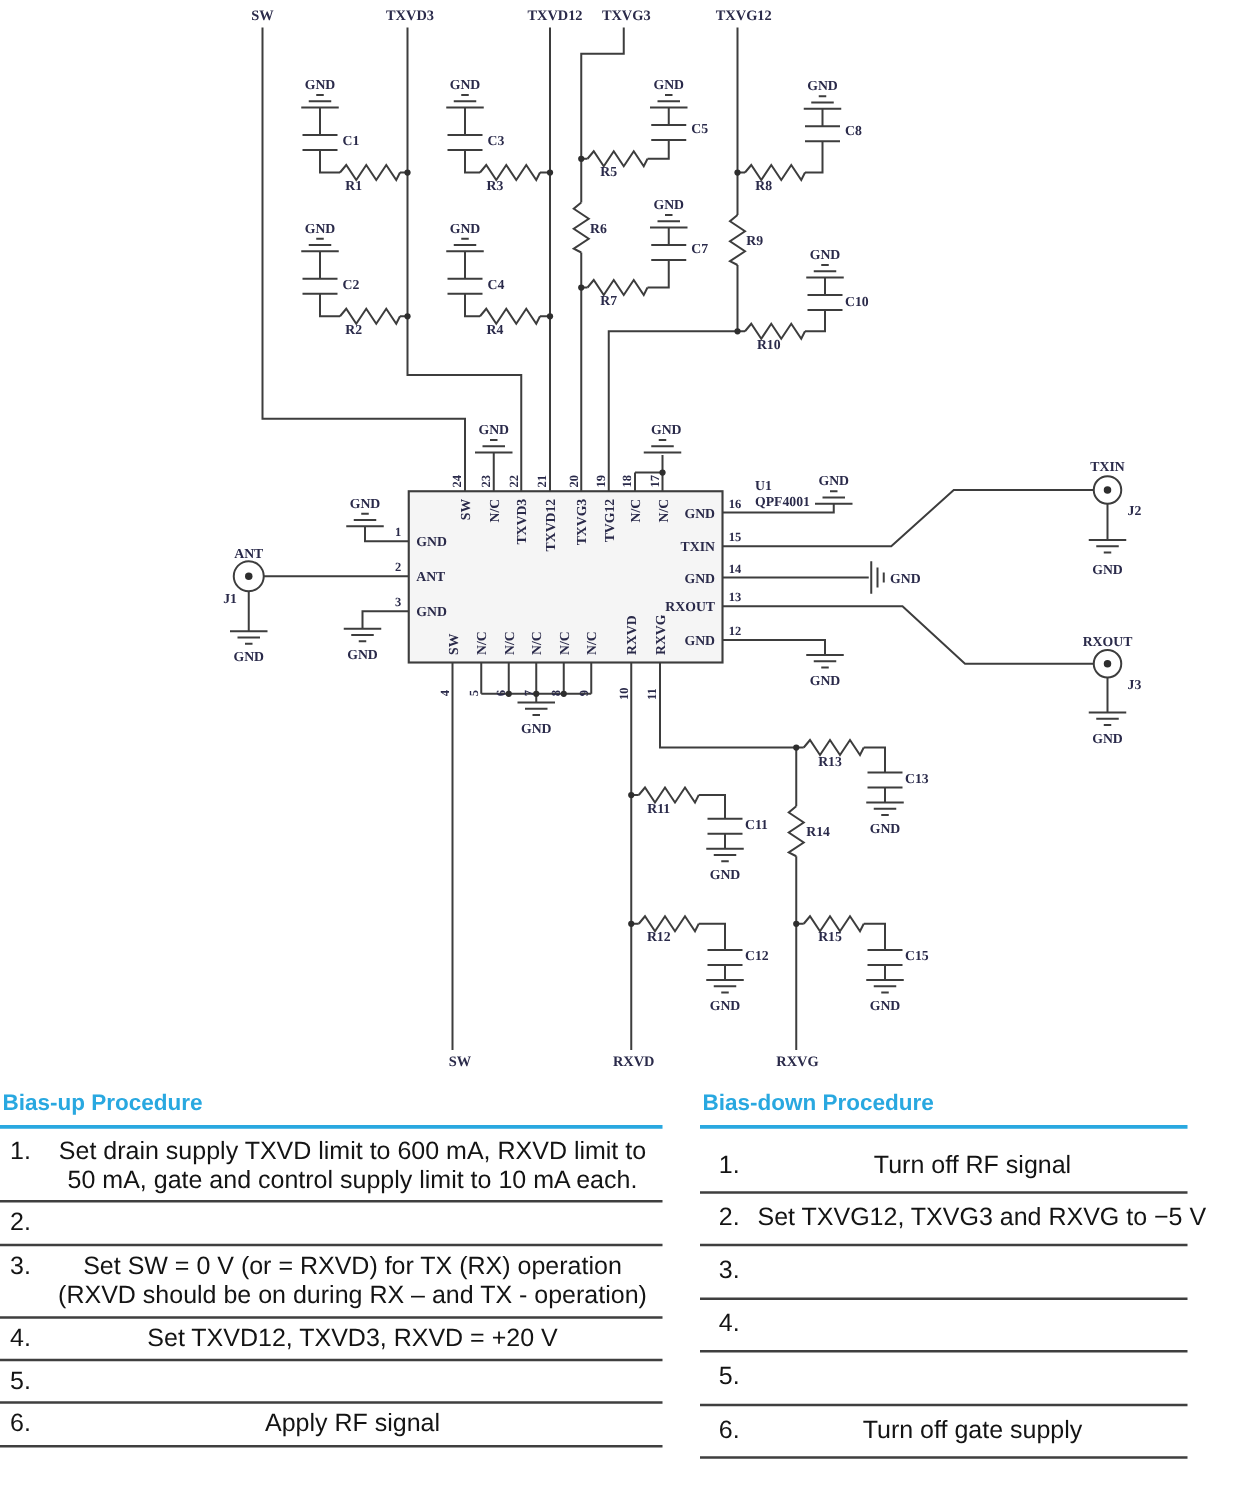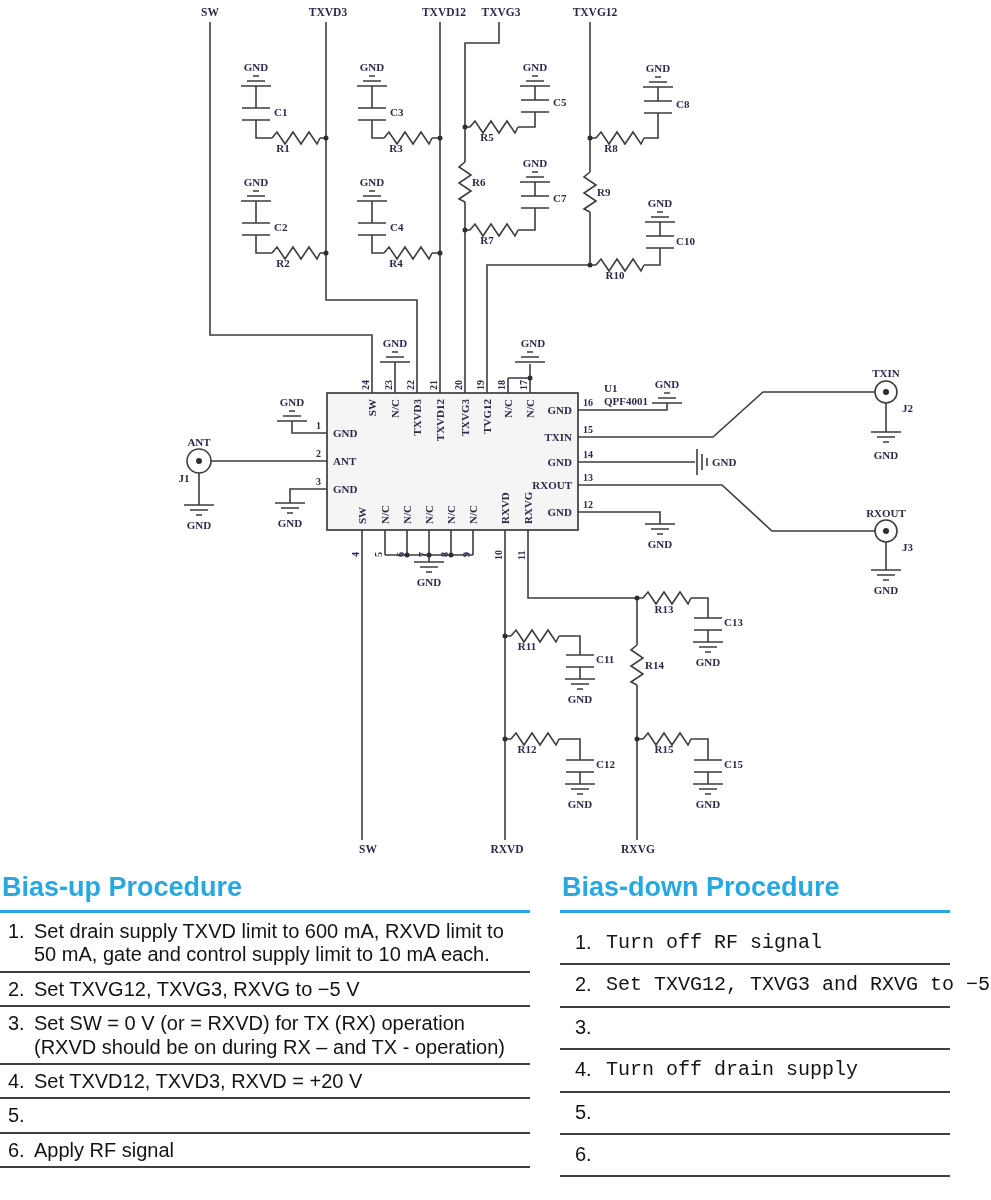--- a/index.html
+++ b/index.html
@@ -21,32 +21,32 @@
   text.sm { font-size:10px; }
   text.sup { font-size:11.5px; }
   text.as { text-anchor:start; }
   text.ae { text-anchor:end; }
 
   
   .procs { position:absolute; top:872px; left:0; width:991px; }
   .col { position:absolute; top:0; }
   .col-left  { left:0;   width:530px; }
   .col-right { left:560px; width:390px; }
-  .col h2 { margin:0; padding:0 0 0 2px; font-size:27px; line-height:1.15;
+  .col h2 { margin:0; padding:0 0 0 2px; font-size:18px; line-height:1.15;
             color:var(--accent); letter-spacing:0; }
   .rule { height:3px; background:var(--accent); margin-top:7px; }
   .steps { margin-top:2px; }
   .step { display:flex; align-items:flex-start; border-bottom:2px solid #3f3f3f;
           padding:5px 0 4px 0; font-size:20px; line-height:1.17; }
   .step .num { flex:0 0 34px; padding-left:8px; }
-  .step .text { flex:1; }
+  .step .text { flex:1;text-align:center; }
   .col-right .steps { margin-top:10px; }
   .col-right .step { padding:8px 0 9px 0; }
   .col-right .step .num { flex:0 0 46px; padding-left:15px; }
-  .col-right .step .text { white-space:nowrap;font-family:Liberation Mono, monospace; }
+  .col-right .step .text { white-space:nowrap; }
 </style>
 </head>
 <body>
 
 <svg id="schematic" width="991" height="868" viewBox="0 0 991 868">
   <defs>
     <g id="res-h">
         <polyline points="0,0 5,-6 13,6 21,-6 29,6 37,-6 45,6 48,0"></polyline>
       </g>
     <g id="res-v">
@@ -322,21 +322,20 @@
   <div class="col col-left">
     <h2>Bias-up Procedure</h2>
     <div class="rule"></div>
     <div class="steps">
       <div class="step">
         <span class="num">1.</span>
         <span class="text">Set drain supply TXVD limit to 600 mA, RXVD limit to 50 mA, gate and control supply limit to 10 mA each.</span>
       </div>
       <div class="step">
         <span class="num">2.</span>
-        <span class="text">Set TXVG12, TXVG3, RXVG to −5 V</span>
       </div>
       <div class="step">
         <span class="num">3.</span>
         <span class="text">Set SW = 0 V (or = RXVD) for TX (RX) operation (RXVD should be on during RX – and TX - operation)</span>
       </div>
       <div class="step">
         <span class="num">4.</span>
         <span class="text">Set TXVD12, TXVD3, RXVD = +20 V</span>
       </div>
       <div class="step">
@@ -359,23 +358,23 @@
       </div>
       <div class="step">
         <span class="num">2.</span>
         <span class="text">Set TXVG12, TXVG3 and RXVG to −5 V</span>
       </div>
       <div class="step">
         <span class="num">3.</span>
       </div>
       <div class="step">
         <span class="num">4.</span>
-        <span class="text">Turn off drain supply</span>
       </div>
       <div class="step">
         <span class="num">5.</span>
       </div>
       <div class="step">
         <span class="num">6.</span>
+        <span class="text">Turn off gate supply</span>
       </div>
     </div>
   </div>
 </div>
 
 </body></html>

